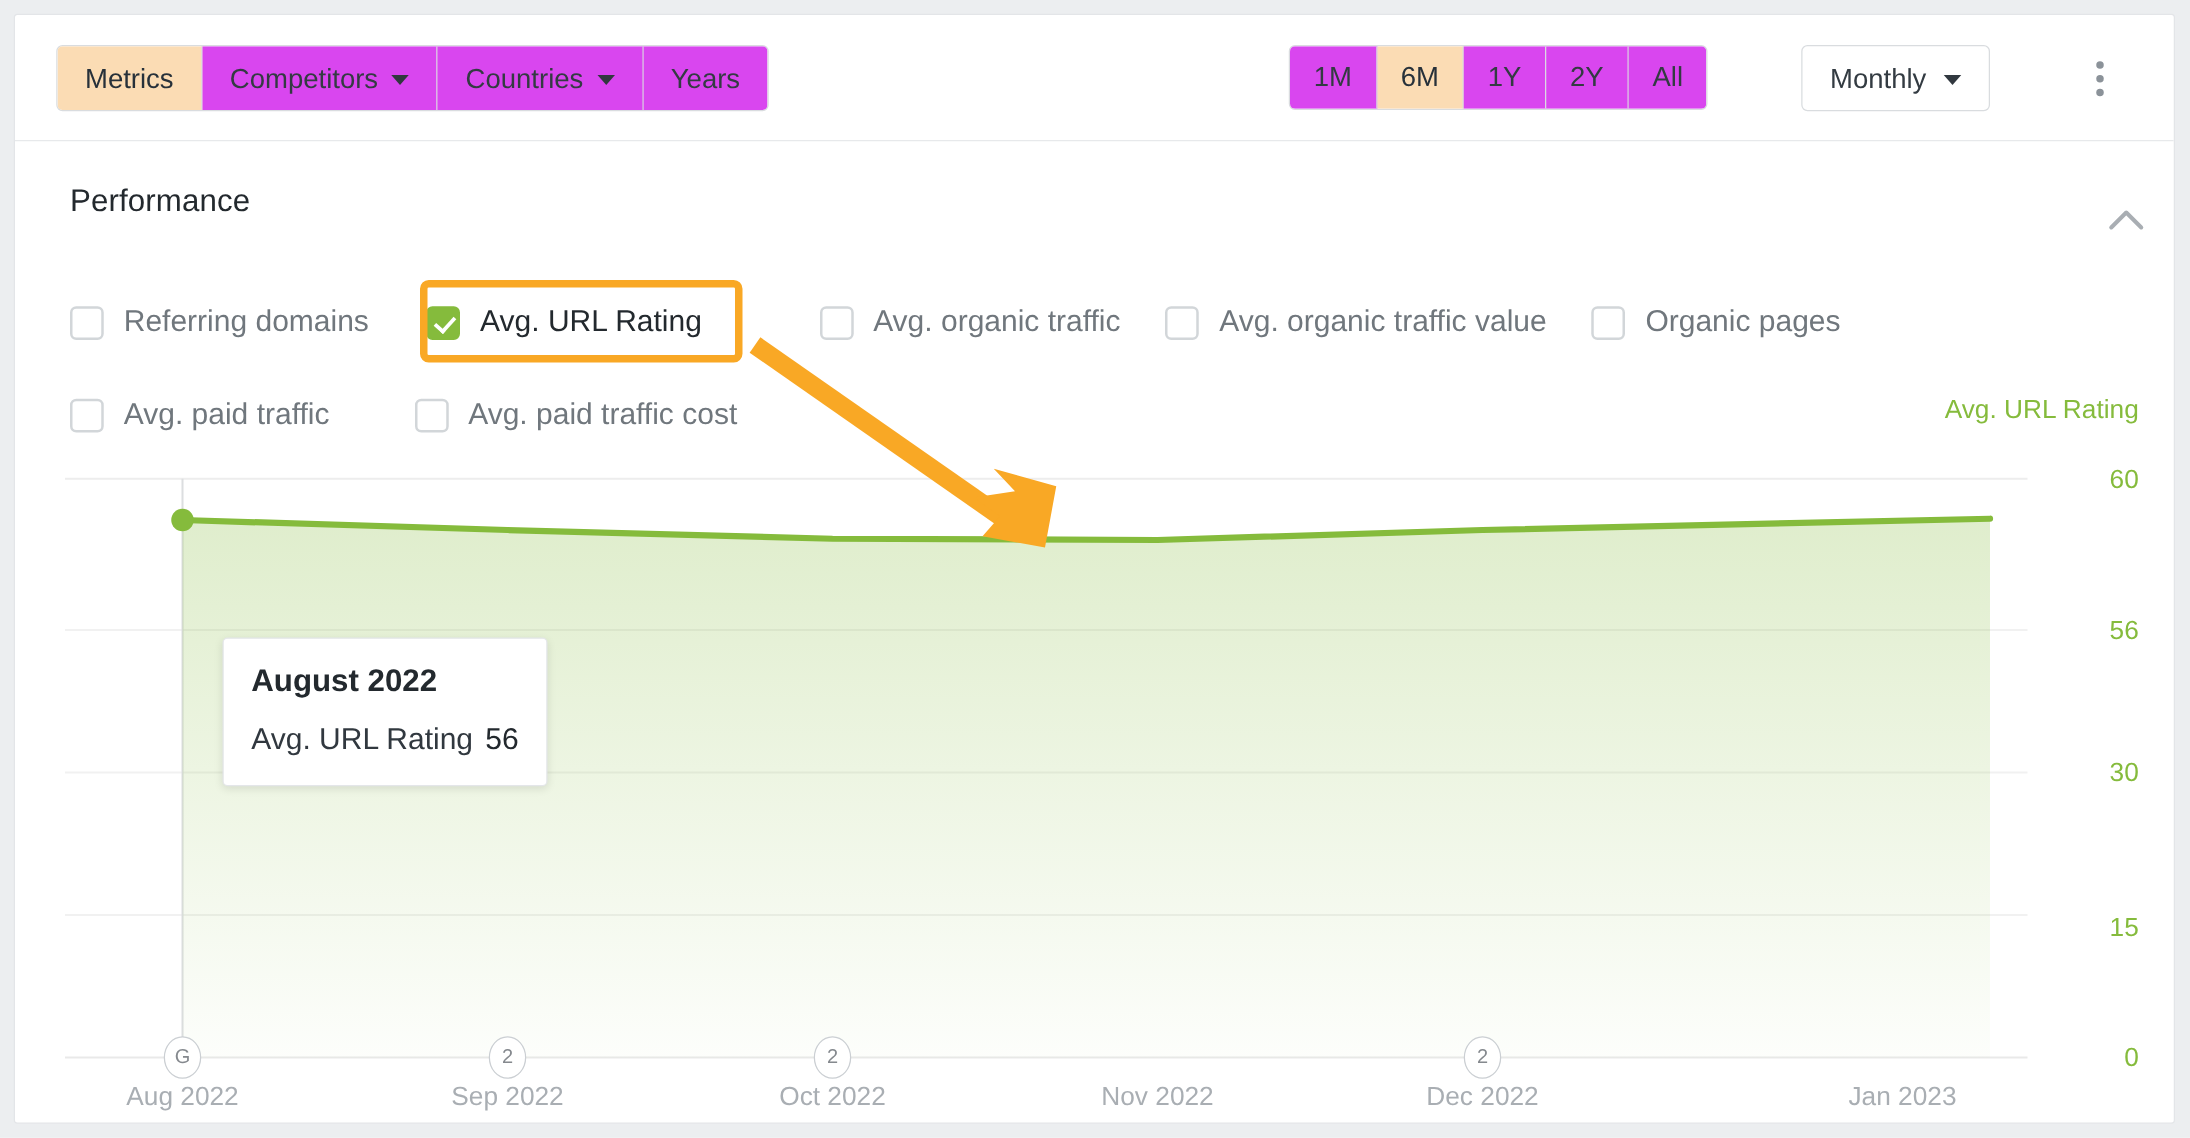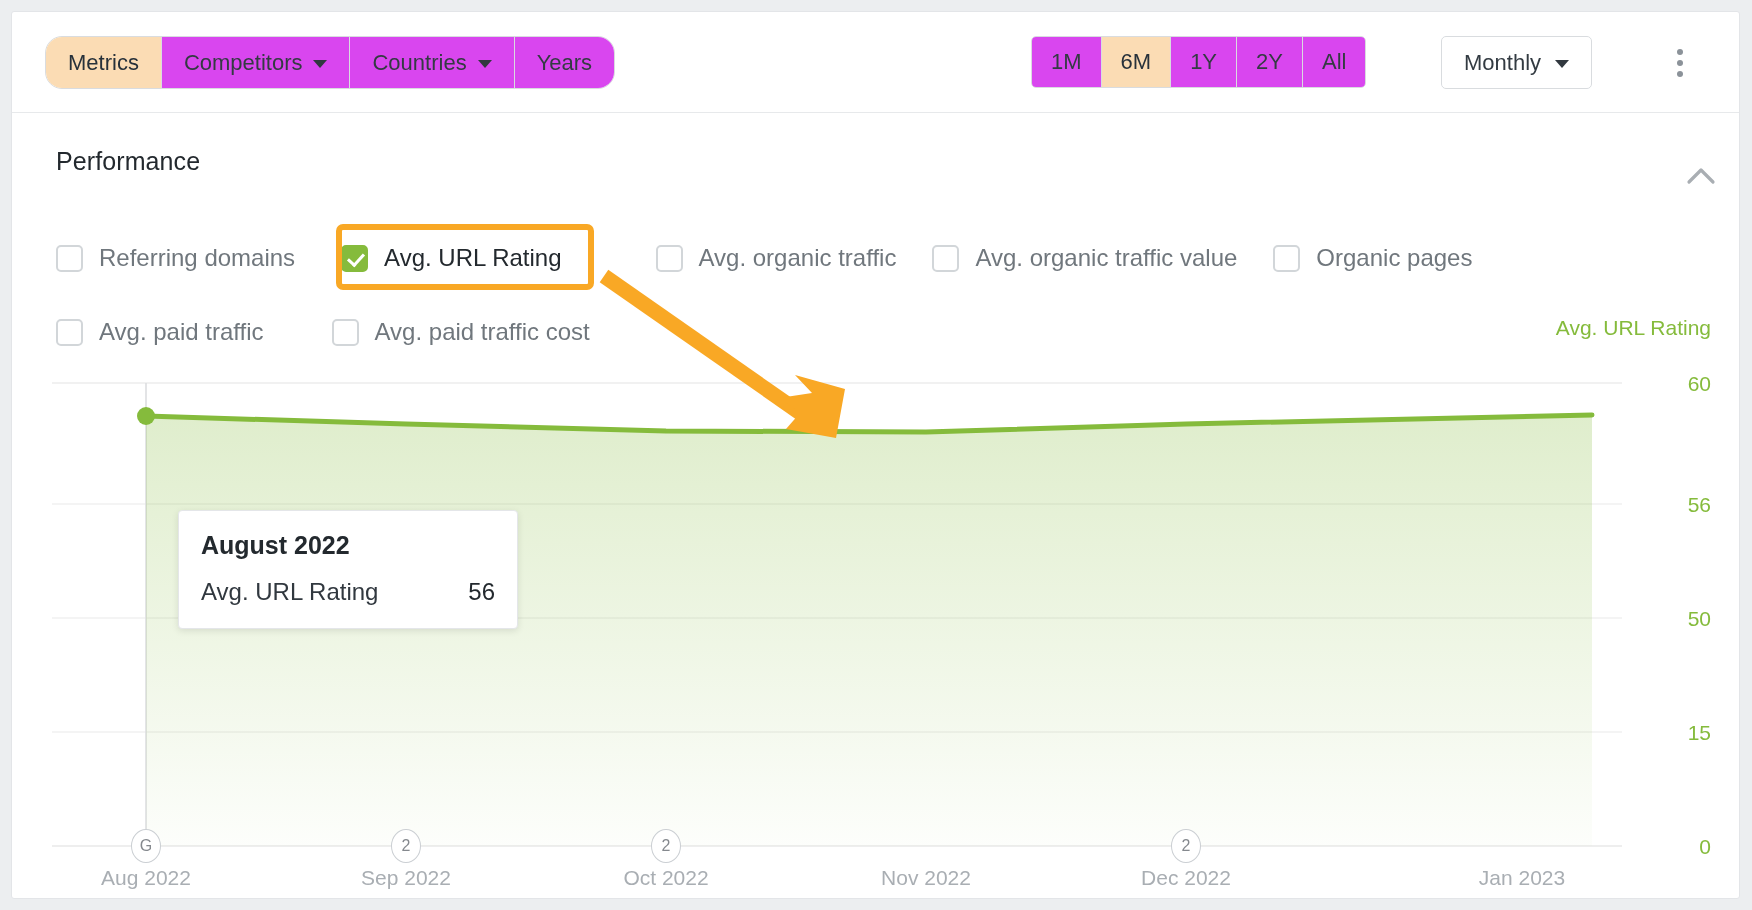--- a/index.html
+++ b/index.html
@@ -38,21 +38,21 @@
   }
   .seg-group {
     position: absolute;
     display: flex;
     border: 1px solid #d9dcdf;
     border-radius: 5px;
     overflow: hidden;
     background: #fff;
     box-sizing: border-box;
   }
-  .seg-group.left { left: 33px; top: 24px; height: 53px; border-radius: 17px; }
+  .seg-group.left { left: 33px; top: 24px; height: 53px; }
   .seg-group.right { left: 1019px; top: 24px; height: 52px; }
   .seg-btn {
     display: flex;
     align-items: center;
     justify-content: center;
     gap: 11px;
     padding: 0 22px;
     font-size: 22px;
     color: #333b42;
     background: #d946ef;
@@ -225,21 +225,21 @@
     color: #85898e;
     cursor: pointer;
     box-sizing: border-box;
   }
 
   
   .tooltip {
     position: absolute;
     left: 166px;
     top: 498px;
-    width: 340px;
+    width: 260px;
     background: #fff;
     border: 1px solid #e4e6e9;
     border-radius: 4px;
     box-shadow: 0 2px 7px rgba(0,0,0,.10);
     padding: 20px 22px 22px 22px;
     box-sizing: border-box;
   }
   .tt-title {
     font-size: 25px;
     font-weight: bold;
@@ -389,22 +389,22 @@
 
         <path d="M134,64 L394,72 L654,79 L914,80 L1174,72 L1580,63" fill="none" stroke="#85bb3c" stroke-width="5" stroke-linecap="round" stroke-linejoin="round"></path>
 
         <circle cx="134" cy="64" r="9" fill="#85bb3c"></circle>
       </svg>
 
       <div class="axis-title" style="top:-36px;">Avg. URL Rating</div>
 
       <div class="ytick" style="top:20px;">60</div>
       <div class="ytick" style="top:141px;">56</div>
-      <div class="ytick" style="top:255px;">50</div>
-      <div class="ytick" style="top:369px;">15</div>
+      <div class="ytick" style="top:255px;">30</div>
+      <div class="ytick" style="top:379px;">15</div>
       <div class="ytick" style="top:483px;">0</div>
 
       <div class="xtick" style="left:134px;  top:514px;">Aug 2022</div>
       <div class="xtick" style="left:394px;  top:514px;">Sep 2022</div>
       <div class="xtick" style="left:654px;  top:514px;">Oct 2022</div>
       <div class="xtick" style="left:914px;  top:514px;">Nov 2022</div>
       <div class="xtick" style="left:1174px; top:514px;">Dec 2022</div>
       <div class="xtick" style="left:1510px; top:514px;">Jan 2023</div>
 
       <div class="evmark" style="left:134px;  top:494px;">G</div>

